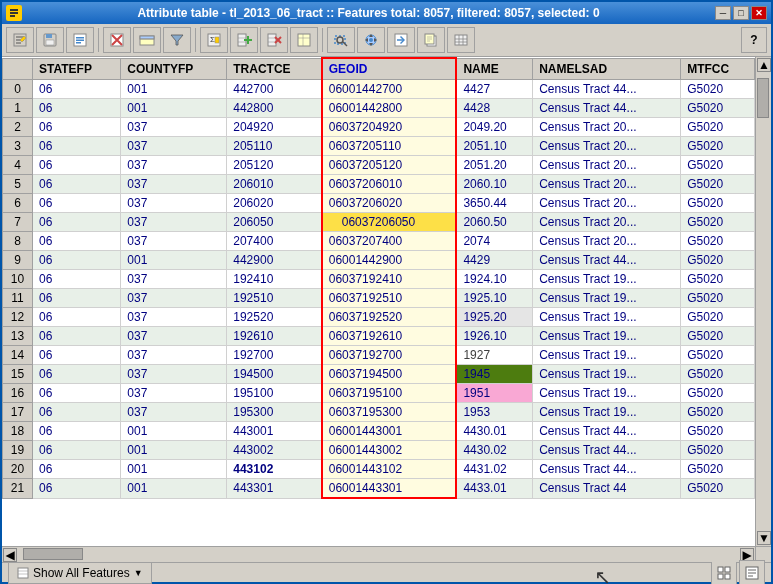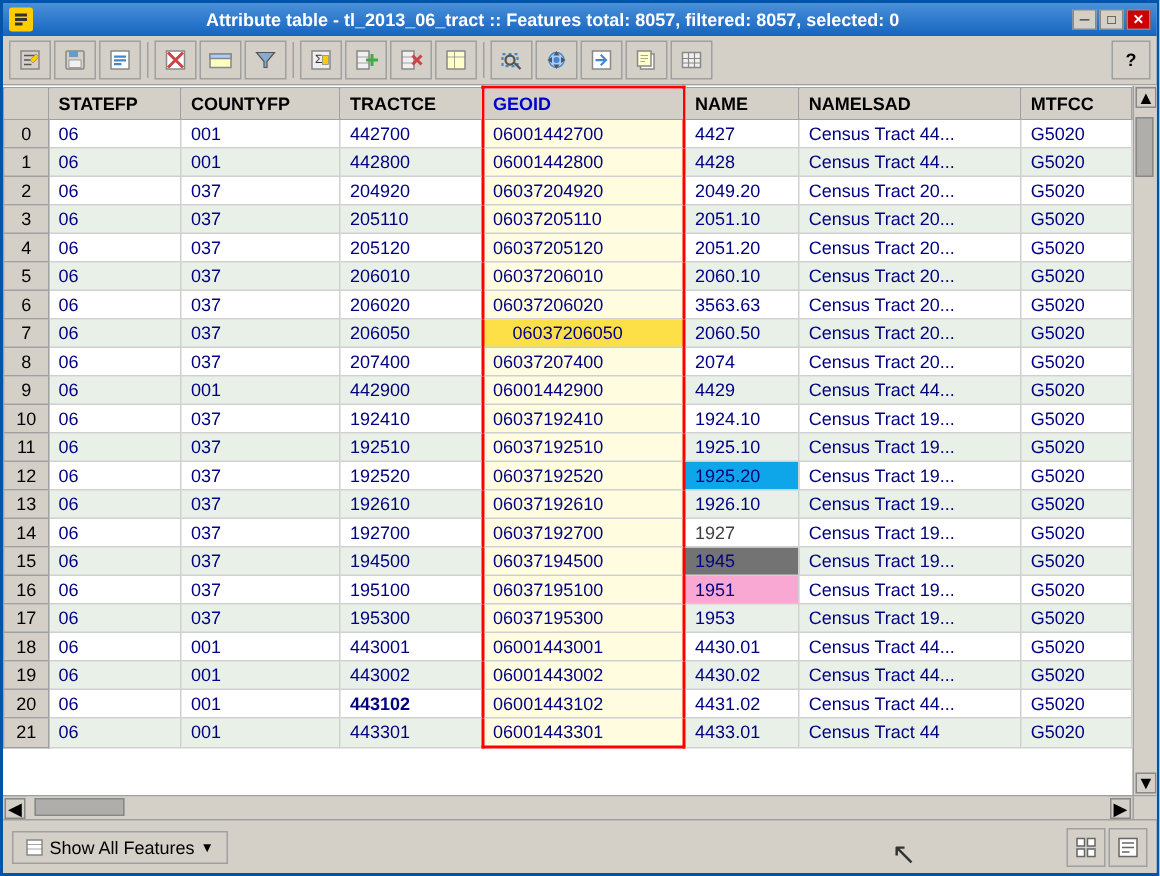--- a/index.html
+++ b/index.html
@@ -156,21 +156,21 @@
       border-left: 2px solid red !important;
       border-right: 2px solid red !important;
       border-top: 2px solid red !important;
     }
     tbody tr:last-child td.geoid-highlight {
       border-bottom: 2px solid red !important;
     }
     .bottom-bar {
       background: #d4d0c8;
       border-top: 1px solid #a0a0a0;
-      height: 36px;
+      height: 20px;
       display: flex;
       align-items: center;
       justify-content: space-between;
       padding: 0 6px;
       flex-shrink: 0;
     }
     .show-features-btn {
       display: flex;
       align-items: center;
       gap: 4px;
@@ -412,21 +412,21 @@
                 <td style="background-color: rgb(232, 240, 232); color: rgb(0, 0, 128);">2060.10</td>
                 <td style="background-color: rgb(232, 240, 232); color: rgb(0, 0, 128);">Census Tract 20...</td>
                 <td style="background-color: rgb(232, 240, 232); color: rgb(0, 0, 128);">G5020</td>
               </tr>
               <tr>
                 <td class="row-num" style="background-color: rgb(212, 208, 200); color: rgb(0, 0, 0);">6</td>
                 <td style="background-color: white; color: rgb(0, 0, 128);">06</td>
                 <td style="background-color: white; color: rgb(0, 0, 128);">037</td>
                 <td style="background-color: white; color: rgb(0, 0, 128);">206020</td>
                 <td class="geoid-highlight" style="background-color: rgb(255, 252, 224);">06037206020</td>
-                <td style="background-color: white; color: rgb(0, 0, 128);">3563.63</td>
+                <td style="background-color: white; color: rgb(0, 0, 128);">3650.44</td>
                 <td style="background-color: white; color: rgb(0, 0, 128);">Census Tract 20...</td>
                 <td style="background-color: white; color: rgb(0, 0, 128);">G5020</td>
               </tr>
               <tr>
                 <td class="row-num" style="background-color: rgb(212, 208, 200); color: rgb(0, 0, 0);">7</td>
                 <td style="background-color: rgb(232, 240, 232); color: rgb(0, 0, 128);">06</td>
                 <td style="background-color: rgb(232, 240, 232); color: rgb(0, 0, 128);">037</td>
                 <td style="background-color: rgb(232, 240, 232); color: rgb(0, 0, 128);">206050</td>
                 <td class="geoid-highlight" style="background-color: #fde047; padding-left: 19px;">06037206050</td>
                 <td style="background-color: rgb(232, 240, 232); color: rgb(0, 0, 128);">2060.50</td>
@@ -472,21 +472,21 @@
                 <td style="background-color: rgb(232, 240, 232); color: rgb(0, 0, 128);">1925.10</td>
                 <td style="background-color: rgb(232, 240, 232); color: rgb(0, 0, 128);">Census Tract 19...</td>
                 <td style="background-color: rgb(232, 240, 232); color: rgb(0, 0, 128);">G5020</td>
               </tr>
               <tr>
                 <td class="row-num" style="background-color: rgb(212, 208, 200); color: rgb(0, 0, 0);">12</td>
                 <td style="background-color: white; color: rgb(0, 0, 128);">06</td>
                 <td style="background-color: white; color: rgb(0, 0, 128);">037</td>
                 <td style="background-color: white; color: rgb(0, 0, 128);">192520</td>
                 <td class="geoid-highlight" style="background-color: rgb(255, 252, 224);">06037192520</td>
-                <td style="background-color: #0ea5e9; color: rgb(0, 0, 128);">1925.20</td>
+                <td style="background-color: #e5e5e5; color: rgb(0, 0, 128);">1925.20</td>
                 <td style="background-color: white; color: rgb(0, 0, 128);">Census Tract 19...</td>
                 <td style="background-color: white; color: rgb(0, 0, 128);">G5020</td>
               </tr>
               <tr>
                 <td class="row-num" style="background-color: rgb(212, 208, 200); color: rgb(0, 0, 0);">13</td>
                 <td style="background-color: rgb(232, 240, 232); color: rgb(0, 0, 128);">06</td>
                 <td style="background-color: rgb(232, 240, 232); color: rgb(0, 0, 128);">037</td>
                 <td style="background-color: rgb(232, 240, 232); color: rgb(0, 0, 128);">192610</td>
                 <td class="geoid-highlight" style="background-color: rgb(255, 252, 224);">06037192610</td>
                 <td style="background-color: rgb(232, 240, 232); color: rgb(0, 0, 128);">1926.10</td>
@@ -502,21 +502,21 @@
                 <td style="background-color: white; color: #404040;">1927</td>
                 <td style="background-color: white; color: rgb(0, 0, 128);">Census Tract 19...</td>
                 <td style="background-color: white; color: rgb(0, 0, 128);">G5020</td>
               </tr>
               <tr>
                 <td class="row-num" style="background-color: rgb(212, 208, 200); color: rgb(0, 0, 0);">15</td>
                 <td style="background-color: rgb(232, 240, 232); color: rgb(0, 0, 128);">06</td>
                 <td style="background-color: rgb(232, 240, 232); color: rgb(0, 0, 128);">037</td>
                 <td style="background-color: rgb(232, 240, 232); color: rgb(0, 0, 128);">194500</td>
                 <td class="geoid-highlight" style="background-color: rgb(255, 252, 224);">06037194500</td>
-                <td style="background-color: #737373; color: rgb(0, 0, 128);">1945</td>
+                <td style="background-color: #4d7c0f; color: rgb(0, 0, 128);">1945</td>
                 <td style="background-color: rgb(232, 240, 232); color: rgb(0, 0, 128);">Census Tract 19...</td>
                 <td style="background-color: rgb(232, 240, 232); color: rgb(0, 0, 128);">G5020</td>
               </tr>
               <tr>
                 <td class="row-num" style="background-color: rgb(212, 208, 200); color: rgb(0, 0, 0);">16</td>
                 <td style="background-color: white; color: rgb(0, 0, 128);">06</td>
                 <td style="background-color: white; color: rgb(0, 0, 128);">037</td>
                 <td style="background-color: white; color: rgb(0, 0, 128);">195100</td>
                 <td class="geoid-highlight" style="background-color: rgb(255, 252, 224);">06037195100</td>
                 <td style="background-color: #f9a8d4; color: rgb(0, 0, 128);">1951</td>

